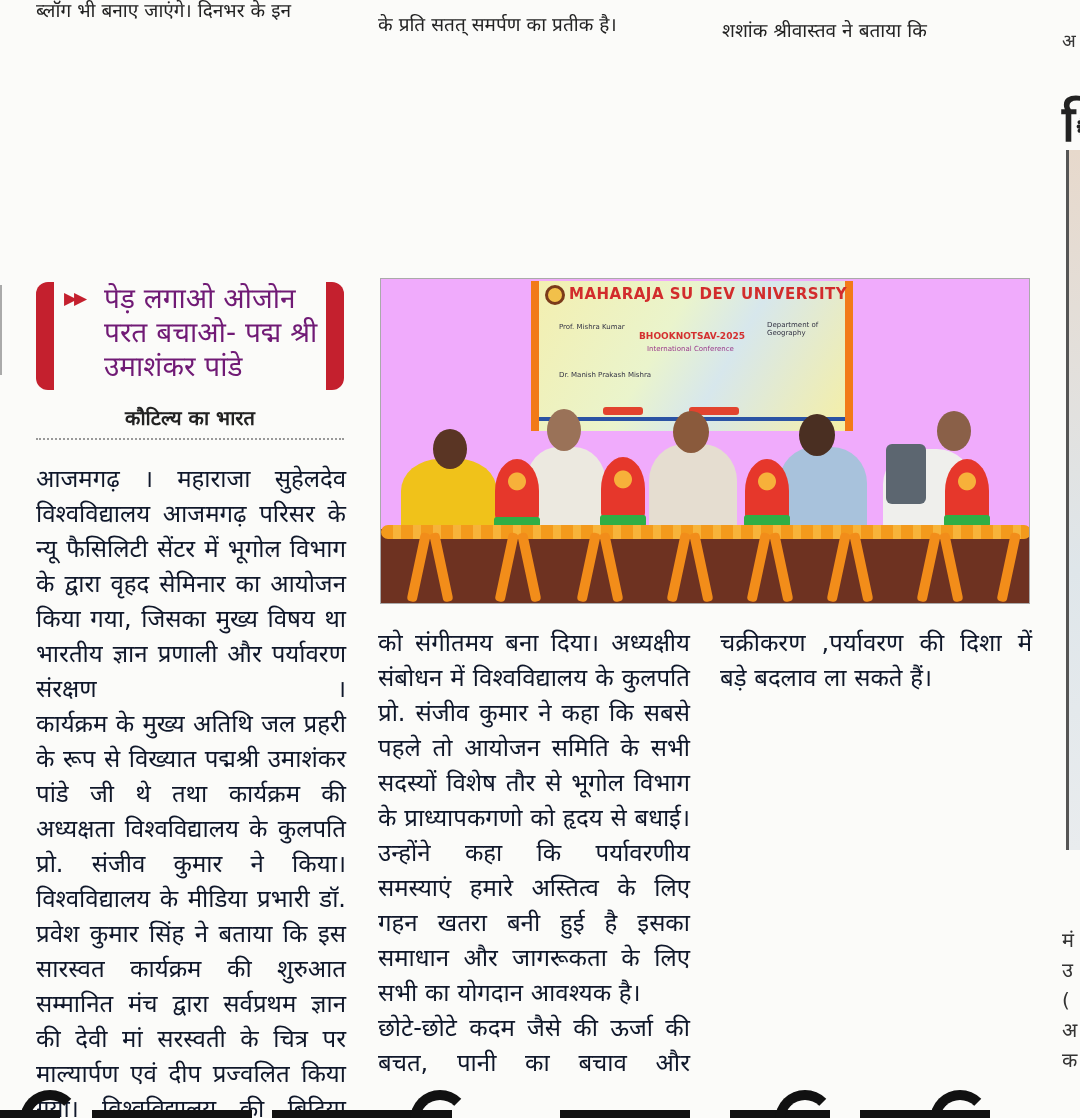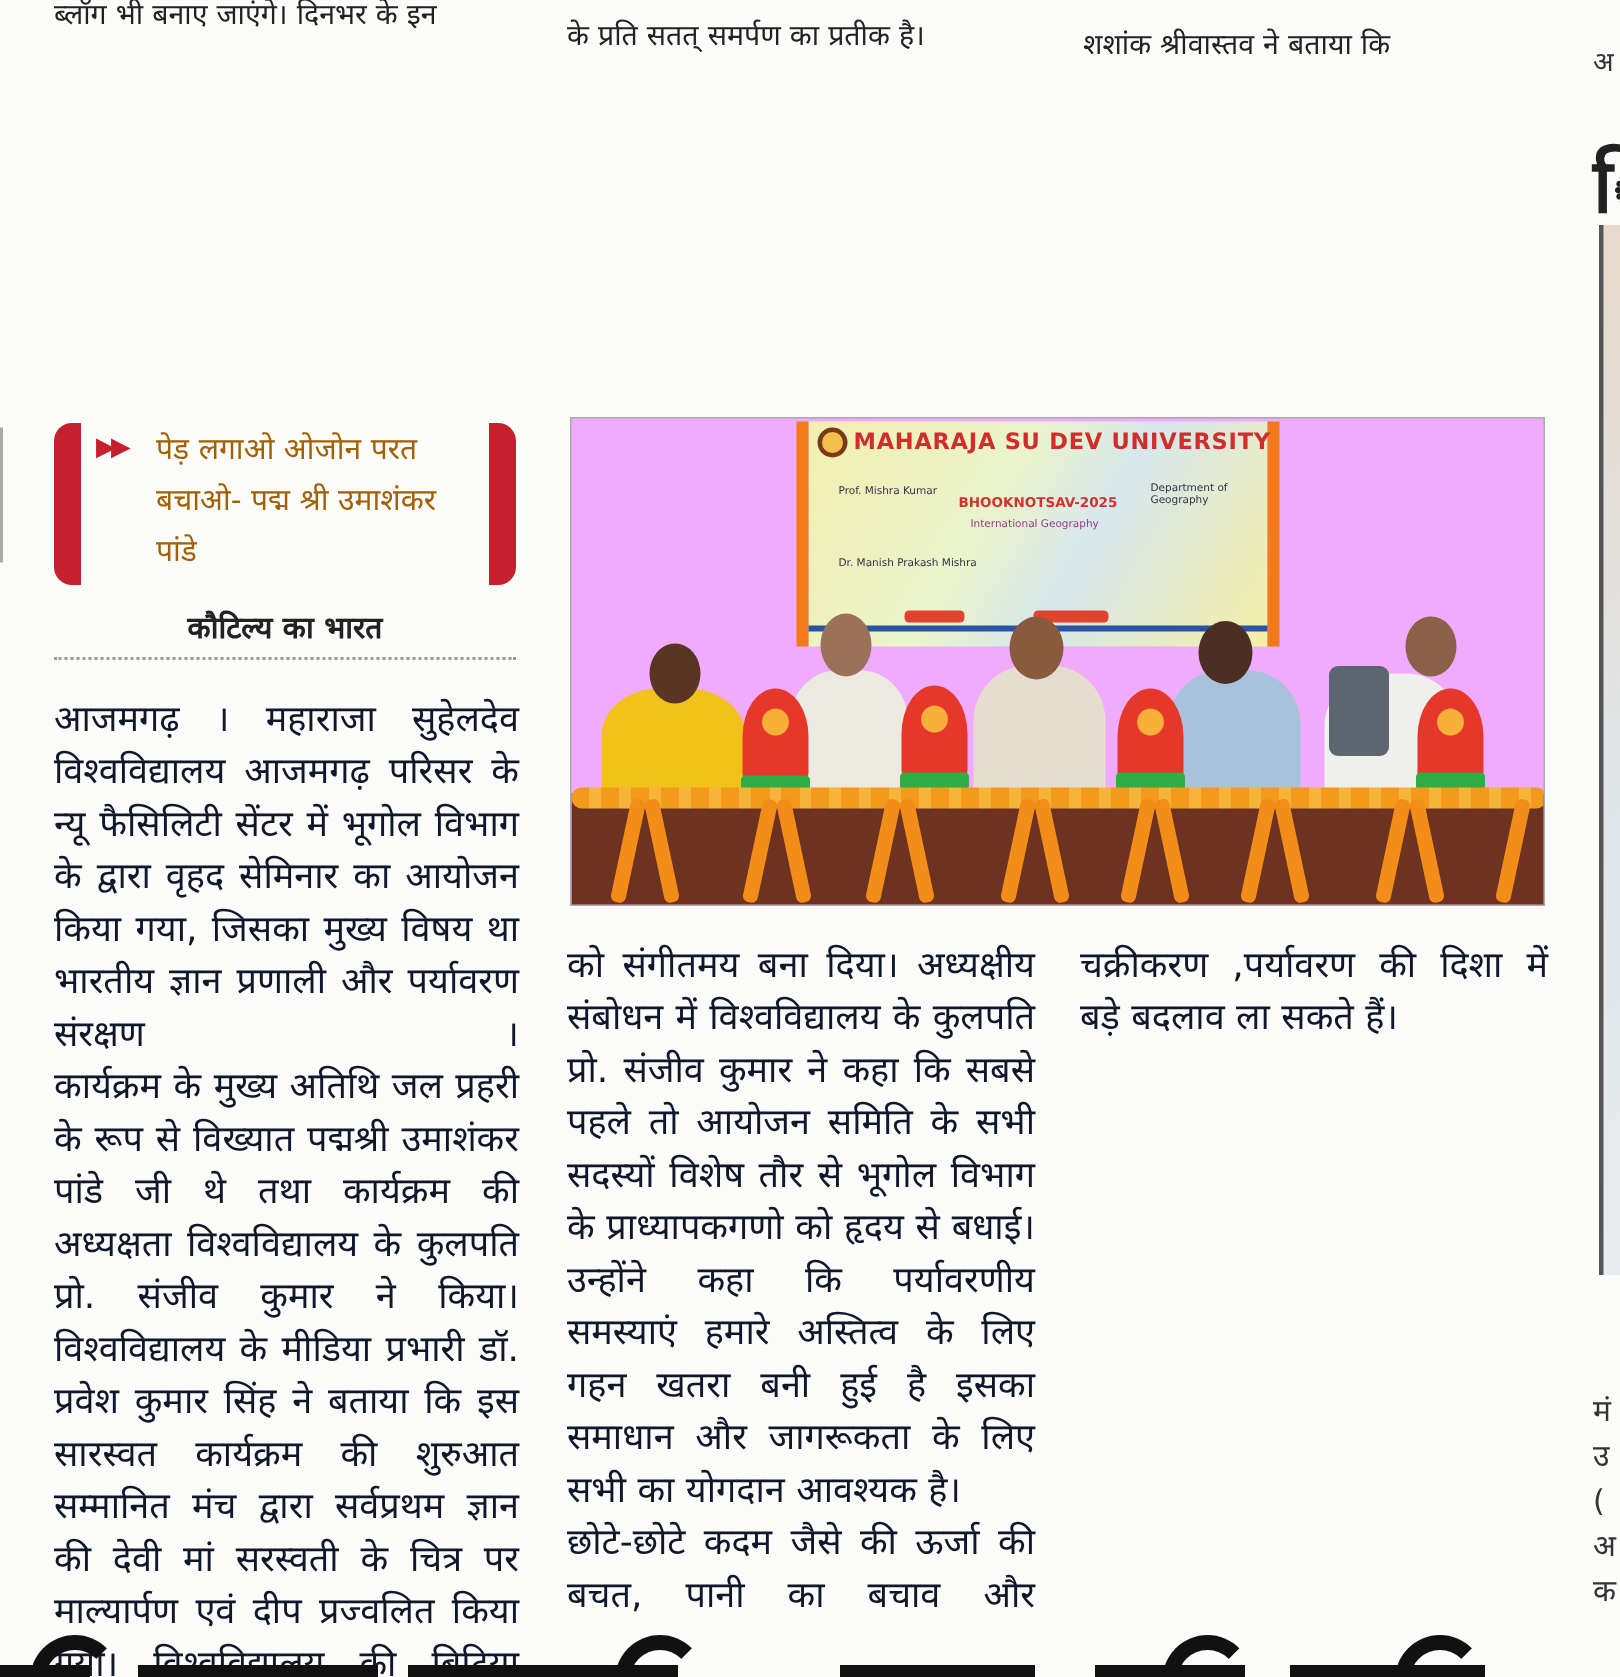--- a/index.html
+++ b/index.html
@@ -16,21 +16,21 @@
   .right-strip-bottom { position: absolute; left: 1062px; top: 925px; width: 18px; font-size: 20px; line-height: 30px; color: #333; overflow: hidden; }
   .right-top-char { position: absolute; left: 1062px; top: 28px; font-size: 18px; color: #333; }
   .right-head-char { position: absolute; left: 1062px; top: 88px; font-size: 50px; font-weight: bold; color: #222; }
 
   .left-edge-mark { position: absolute; left: 0; width: 4px; background: #555; }
 
   .highlight-box { position: absolute; left: 36px; top: 282px; width: 308px; height: 108px; }
   .hl-bar-left { position: absolute; left: 0; top: 0; width: 18px; height: 108px; background: #c4202e; border-radius: 12px 0 0 12px; }
   .hl-bar-right { position: absolute; right: 0; top: 0; width: 18px; height: 108px; background: #c4202e; border-radius: 0 12px 12px 0; }
   .hl-arrow { position: absolute; left: 28px; top: 6px; color: #c4202e; font-size: 17px; letter-spacing: -3px; }
-  .hl-text { position: absolute; left: 68px; top: 0; width: 220px; font-size: 20px; line-height: 34px; color: #a16207; }
+  .hl-text { position: absolute; left: 68px; top: 0; width: 220px; font-size: 28px; line-height: 34px; color: #701a75; }
 
   .byline { position: absolute; left: 36px; top: 404px; width: 308px; text-align: center; font-size: 20px; font-weight: bold; color: #222; }
   .dotted-rule { position: absolute; left: 36px; top: 438px; width: 308px; border-top: 2px dotted #999; }
 
   .col { position: absolute; font-size: 24px; line-height: 35px; color: #0f172a; text-align: justify; }
   .col p { text-align-last: justify; }
   .col p.last { text-align-last: left; }
   .col1 { left: 36px; top: 462px; width: 310px; }
   .col2 { left: 378px; top: 626px; width: 312px; }
   .col3 { left: 720px; top: 626px; width: 312px; }
@@ -104,21 +104,21 @@
   <p>कार्यक्रम के मुख्य अतिथि जल प्रहरी के रूप से विख्यात पद्मश्री उमाशंकर पांडे जी थे तथा कार्यक्रम की अध्यक्षता विश्वविद्यालय के कुलपति प्रो. संजीव कुमार ने किया। विश्वविद्यालय के मीडिया प्रभारी डॉ. प्रवेश कुमार सिंह ने बताया कि इस सारस्वत कार्यक्रम की शुरुआत सम्मानित मंच द्वारा सर्वप्रथम ज्ञान की देवी मां सरस्वती के चित्र पर माल्यार्पण एवं दीप प्रज्वलित किया गया। विश्वविद्यालय की बिटिया सरस्वती वंदना कर माहौल</p>
 </div>
 
 <div class="photo">
   <div class="banner">
     <div class="banner-logo"></div>
     <div class="banner-title">MAHARAJA SU    DEV UNIVERSITY</div>
     <div class="banner-left1">Prof. Mishra Kumar</div>
     <div class="banner-left2">Dr. Manish Prakash Mishra</div>
     <div class="banner-event">BHOOKNOTSAV-2025</div>
-    <div class="banner-sub">International Geography</div>
+    <div class="banner-sub">International Conference</div>
     <div class="banner-right1">Department of Geography</div>
     <div class="banner-red1"></div>
     <div class="banner-red2"></div>
     <div class="banner-stripe"></div>
   </div>
 
   <div class="person" style="left:20px; top:180px; width:96px; height:80px; background:#f0c21a;"></div>
   <div class="head" style="left:52px; top:150px; width:34px; height:40px; background:#5a3524;"></div>
 
   <div class="person" style="left:145px; top:168px; width:80px; height:90px; background:#ece9e0;"></div>

